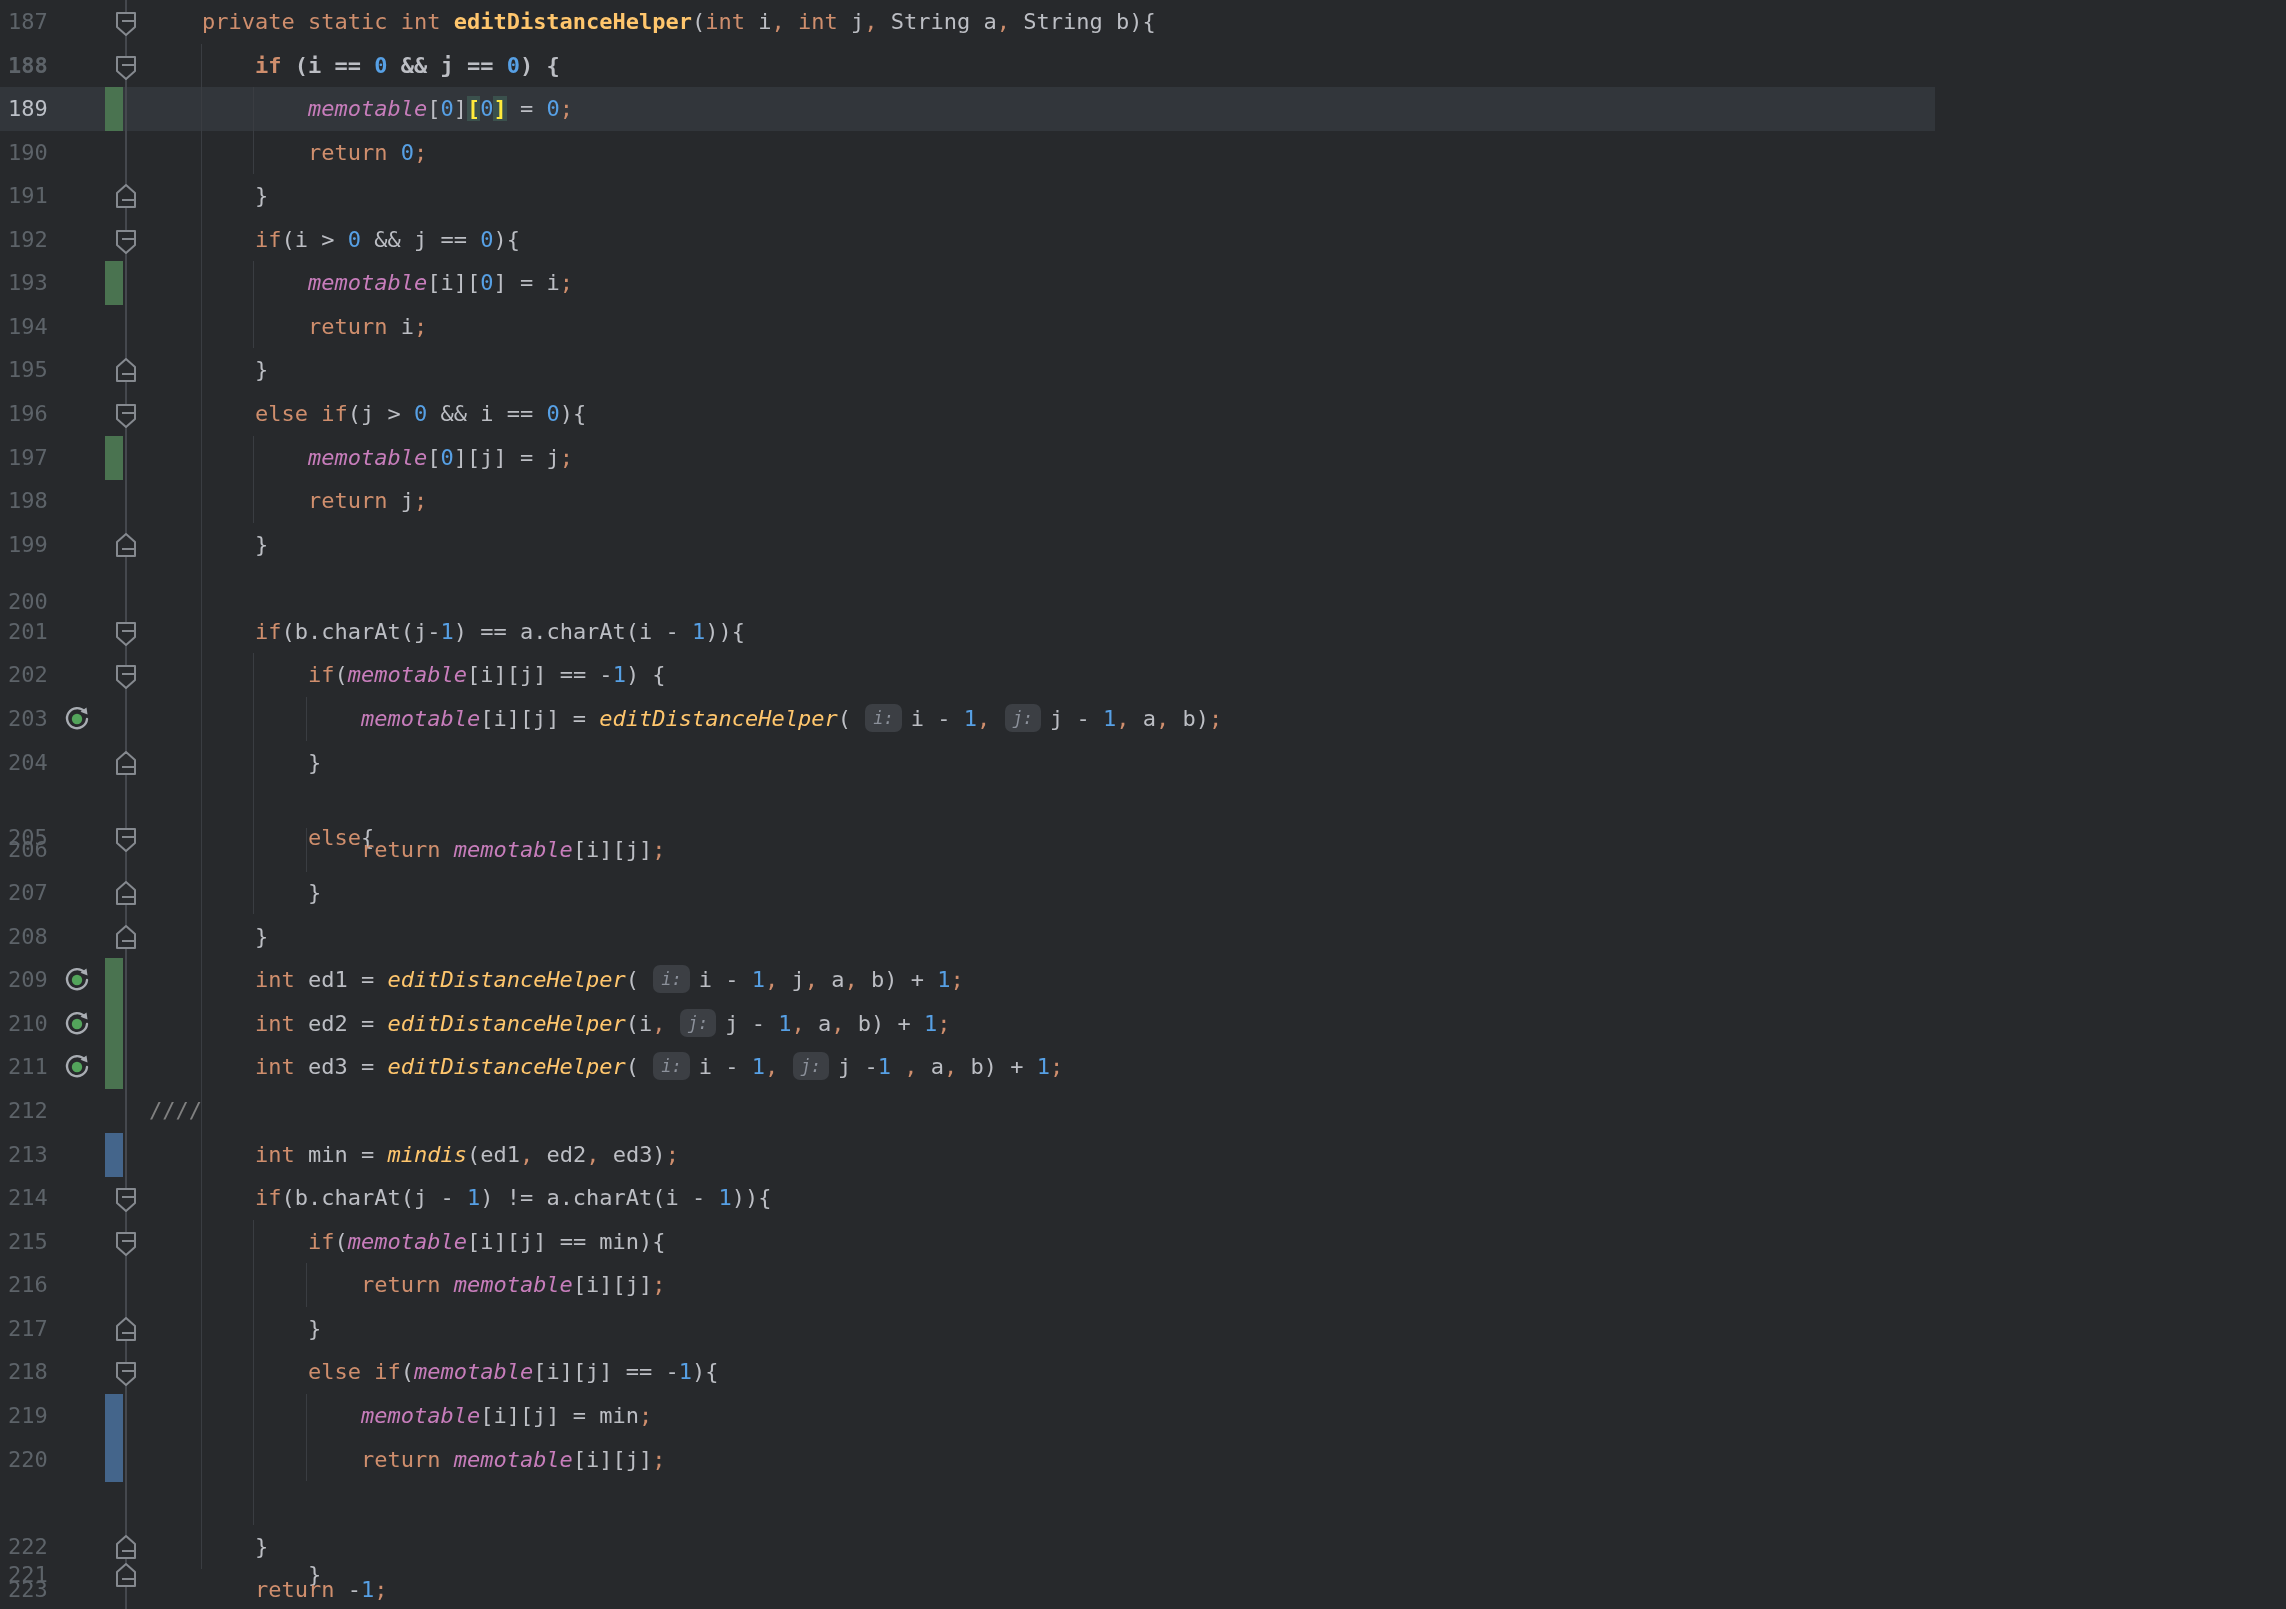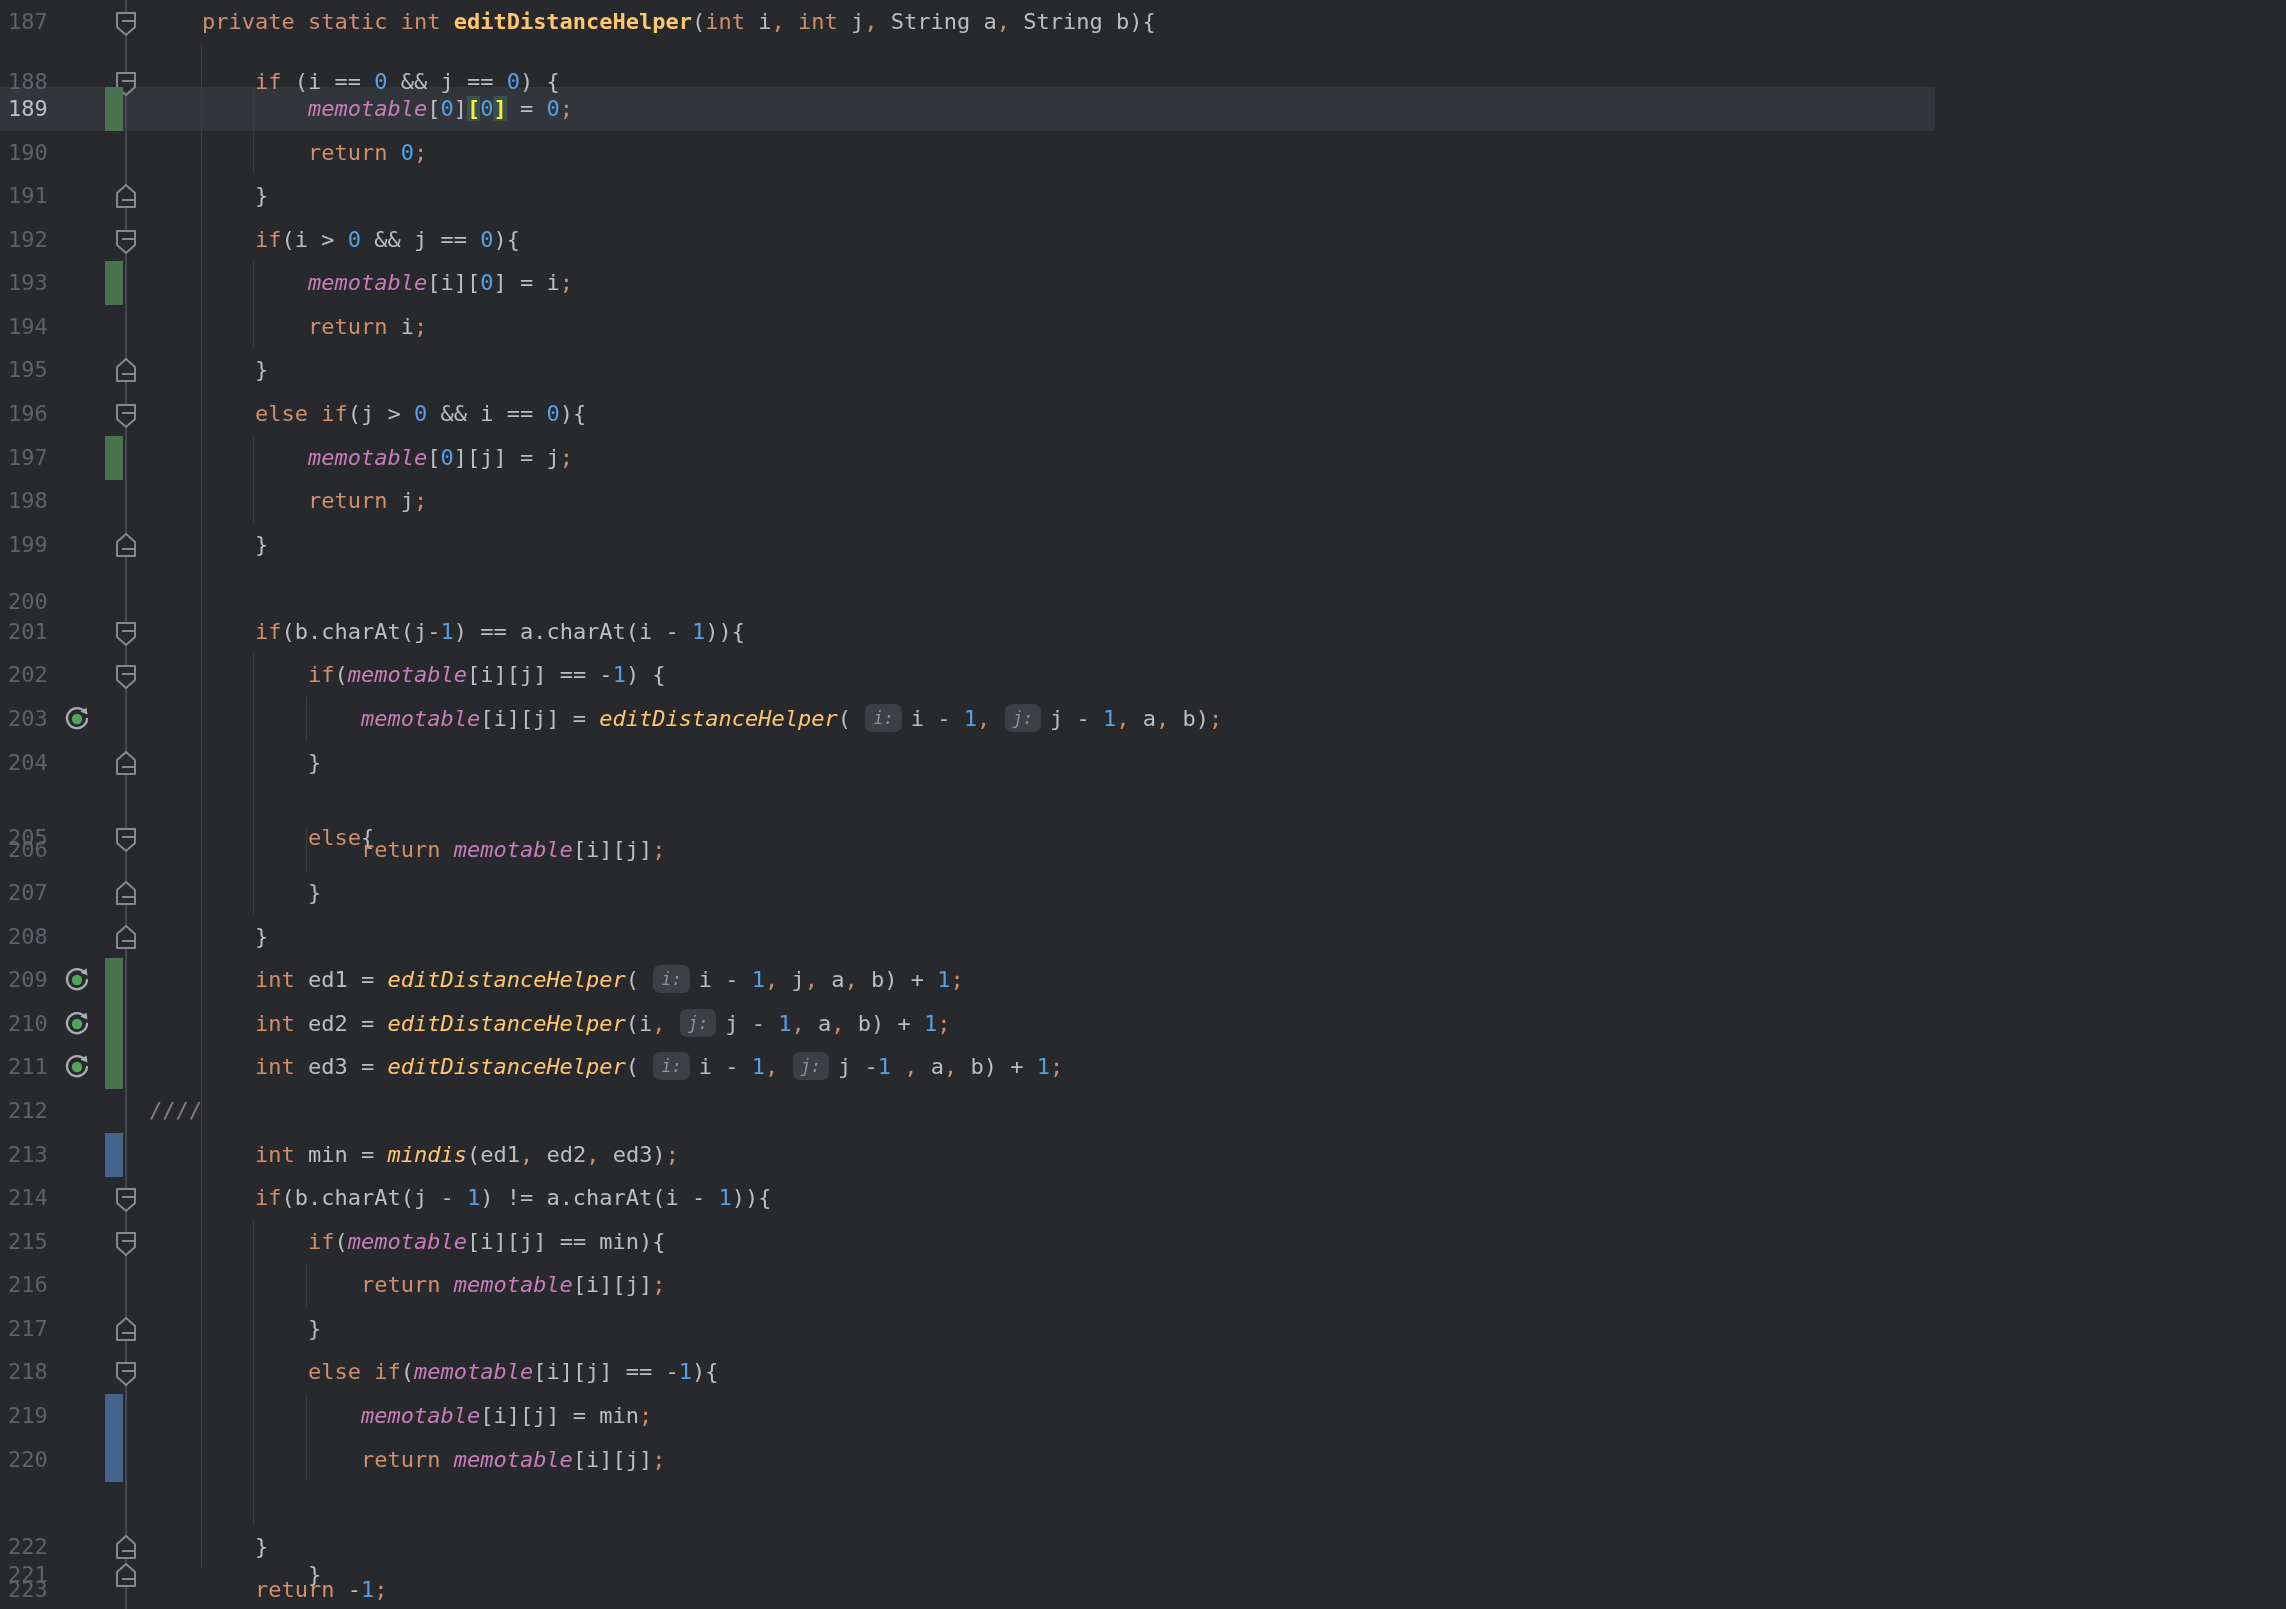--- a/index.html
+++ b/index.html
@@ -69,21 +69,21 @@
   <div class="stripe-sep"></div>
   <div id="rows">
       <div class="row" style="top: 0px;">
         <div class="lnum">187</div>
         <span class="fold-ic"><svg width="26" height="30" viewBox="0 0 26 30">
             <path d="M4 5 h18 v14 l-9 8 l-9 -8 Z" fill="#27292C" stroke="#85898F" stroke-width="2" stroke-linejoin="round"></path>
             <line x1="9" y1="13" x2="21" y2="13" stroke="#85898F" stroke-width="2"></line>
           </svg></span>
         <div class="code"><span class="t-pl">    </span><span class="t-kw">private static int </span><span class="t-dec">editDistanceHelper</span><span class="t-pl">(</span><span class="t-kw">int</span><span class="t-pl"> i</span><span class="t-kw">,</span><span class="t-pl"> </span><span class="t-kw">int</span><span class="t-pl"> j</span><span class="t-kw">,</span><span class="t-pl"> String a</span><span class="t-kw">,</span><span class="t-pl"> String b){</span></div>
       </div>
-      <div class="row" style="top: 60px;">
+      <div class="row" style="top: 44px; font-weight: bold;">
         <div class="lnum">188</div>
         <span class="fold-ic"><svg width="26" height="30" viewBox="0 0 26 30">
             <path d="M4 5 h18 v14 l-9 8 l-9 -8 Z" fill="#27292C" stroke="#85898F" stroke-width="2" stroke-linejoin="round"></path>
             <line x1="9" y1="13" x2="21" y2="13" stroke="#85898F" stroke-width="2"></line>
           </svg></span>
         <div class="code"><span class="t-pl">        </span><span class="t-kw">if</span><span class="t-pl"> (i == </span><span class="t-num">0</span><span class="t-pl"> &amp;&amp; j == </span><span class="t-num">0</span><span class="t-pl">) {</span></div>
       </div>
       <div class="row" style="top: 87px;">
         <div class="lnum cur">189</div>
         <div class="vcsbar vcs-added"></div>

